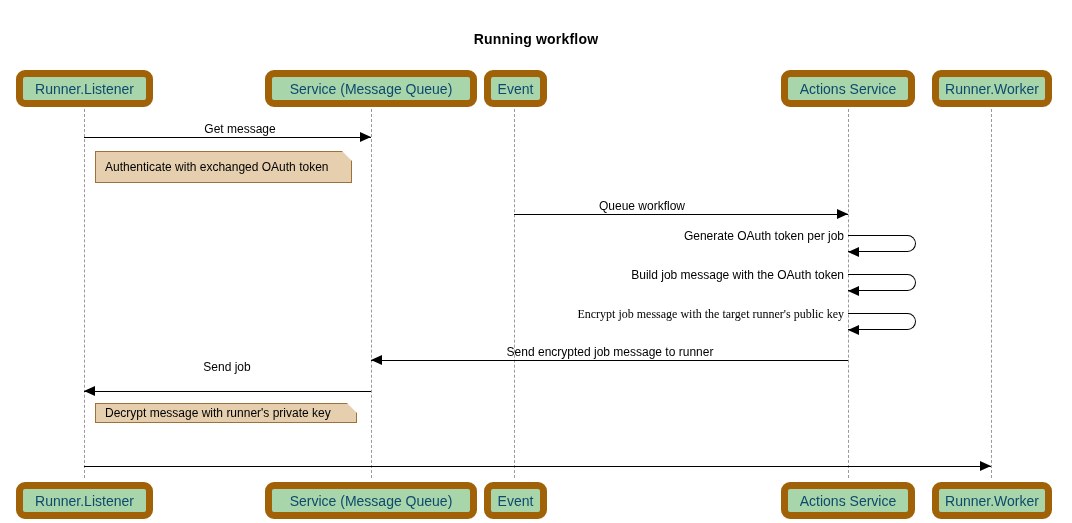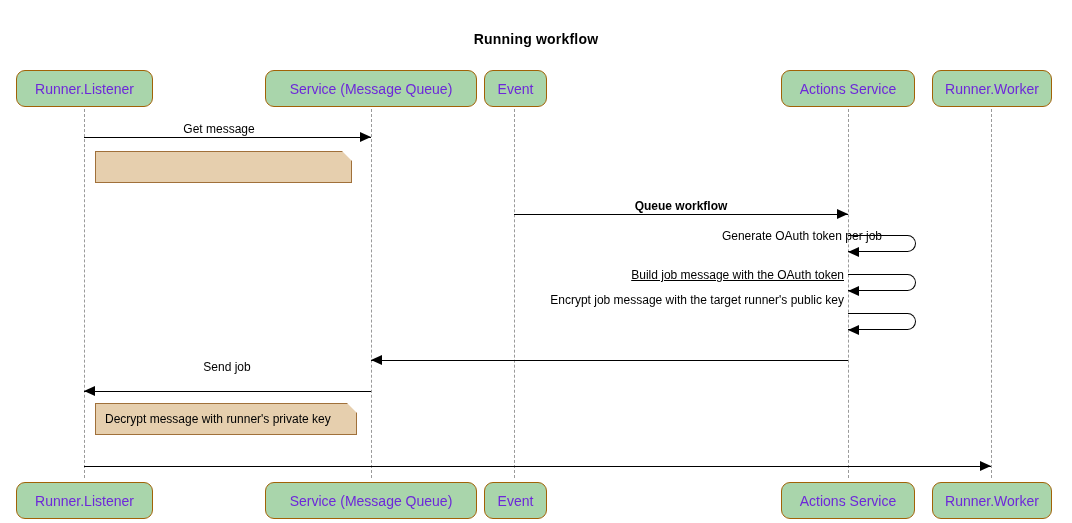--- a/index.html
+++ b/index.html
@@ -38,23 +38,23 @@
     top: 89px;
     height: 369px;
   }
 
   
   .participant {
     position: absolute;
     height: 37px;
     box-sizing: border-box;
     background: #a9d5ab;
-    border: 1px solid #a16207;
+    border: 7px solid #a16207;
     border-radius: 9px;
-    color: #6d28d9;
+    color: #0c4a6e;
     font-size: 14px;
     display: flex;
     align-items: center;
     justify-content: center;
     white-space: nowrap;
   }
 
   
   .msg {
     position: absolute;
@@ -182,53 +182,55 @@
   <div class="participant" style="left:484px; width:63px;  top:462px;">
     <span>Event</span>
   </div>
   <div class="participant" style="left:781px; width:134px; top:462px;">
     <span>Actions Service</span>
   </div>
   <div class="participant" style="left:932px; width:120px; top:462px;">
     <span>Runner.Worker</span>
   </div>
 
-  <div class="msg-label" style="left:219px; top:102px;">Get message</div>
+  <div class="msg-label" style="left:240px; top:102px;">Get message</div>
   <div class="msg" style="left:84px; top:117px; width:287px;"></div>
   <div class="arrowhead right" style="left:360px; top:112px;"></div>
 
   <div class="note" style="left:95px; top:131px; width:257px; height:32px;">
+    <span>Authenticate with exchanged OAuth token</span>
     <span class="note-fold"></span>
     <span class="note-fold-edge"></span>
   </div>
 
-  <div class="msg-label" style="left:681px; top:179px;font-weight:bold;">Queue workflow</div>
+  <div class="msg-label" style="left:642px; top:179px;">Queue workflow</div>
   <div class="msg" style="left:514px; top:194px; width:334px;"></div>
   <div class="arrowhead right" style="left:837px; top:189px;"></div>
 
-  <div class="selfloop-label" style="left:882px; top:209px;">Generate OAuth token per job</div>
+  <div class="selfloop-label" style="left:844px; top:209px;">Generate OAuth token per job</div>
   <div class="selfloop" style="left:848px; top:215px; width:68px; height:17px;"></div>
   <div class="arrowhead left" style="left:848px; top:227px;"></div>
 
-  <div class="selfloop-label" style="left:844px; top:248px;text-decoration:underline;">Build job message with the OAuth token</div>
+  <div class="selfloop-label" style="left:844px; top:248px;">Build job message with the OAuth token</div>
   <div class="selfloop" style="left:848px; top:254px; width:68px; height:17px;"></div>
   <div class="arrowhead left" style="left:848px; top:266px;"></div>
 
-  <div class="selfloop-label" style="left:844px; top:273px;">Encrypt job message with the target runner's public key</div>
+  <div class="selfloop-label" style="left:844px; top:287px;font-family:Liberation Serif, serif;">Encrypt job message with the target runner's public key</div>
   <div class="selfloop" style="left:848px; top:293px; width:68px; height:17px;"></div>
   <div class="arrowhead left" style="left:848px; top:305px;"></div>
 
+  <div class="msg-label" style="left:610px; top:325px;">Send encrypted job message to runner</div>
   <div class="msg" style="left:371px; top:340px; width:477px;"></div>
   <div class="arrowhead left" style="left:371px; top:335px;"></div>
 
   <div class="msg-label" style="left:227px; top:340px;">Send job</div>
   <div class="msg" style="left:84px; top:371px; width:287px;"></div>
   <div class="arrowhead left" style="left:84px; top:366px;"></div>
 
-  <div class="note" style="left:95px; top:383px; width:262px; height:32px;">
+  <div class="note" style="left:95px; top:383px; width:262px; height:20px;">
     <span>Decrypt message with runner's private key</span>
     <span class="note-fold"></span>
     <span class="note-fold-edge"></span>
   </div>
 
   <div class="msg" style="left:84px; top:446px; width:907px;"></div>
   <div class="arrowhead right" style="left:980px; top:441px;"></div>
 
 </div>
 

